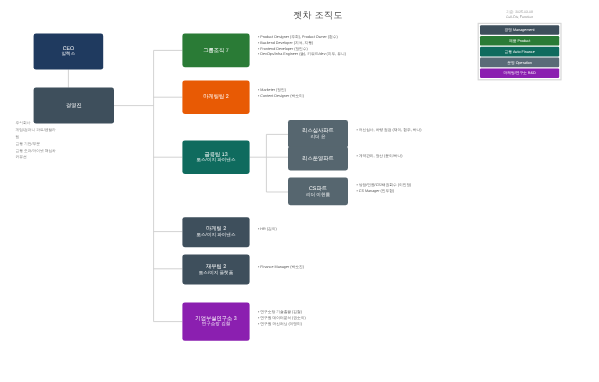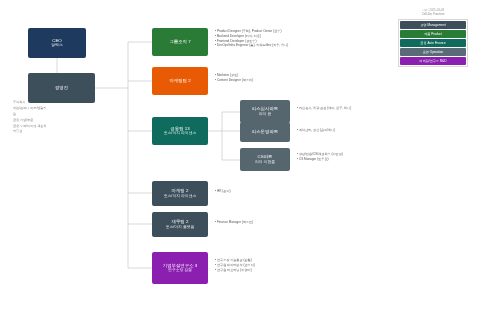--- a/index.html
+++ b/index.html
@@ -63,20 +63,21 @@
       <path d="M128,268 L152,268"></path>
 
       <path d="M208,131 L222,131"></path>
       <path d="M222,112 L222,160"></path>
       <path d="M222,112 L240,112"></path>
       <path d="M222,131 L240,131"></path>
       <path d="M222,160 L240,160"></path>
     </g>
   </svg>
 
+  <div class="title">젯차 조직도</div>
 
   <div class="node" style="left:28px;top:28px;width:58px;height:30px;background:#1F3A5F;">
     <span class="l1">CEO</span>
     <span class="l2">알렉스</span>
   </div>
 
   <div class="node" style="left:28px;top:73px;width:67px;height:30px;background:#3E4F5C;">
     <span class="l1">경영진</span>
   </div>
 

